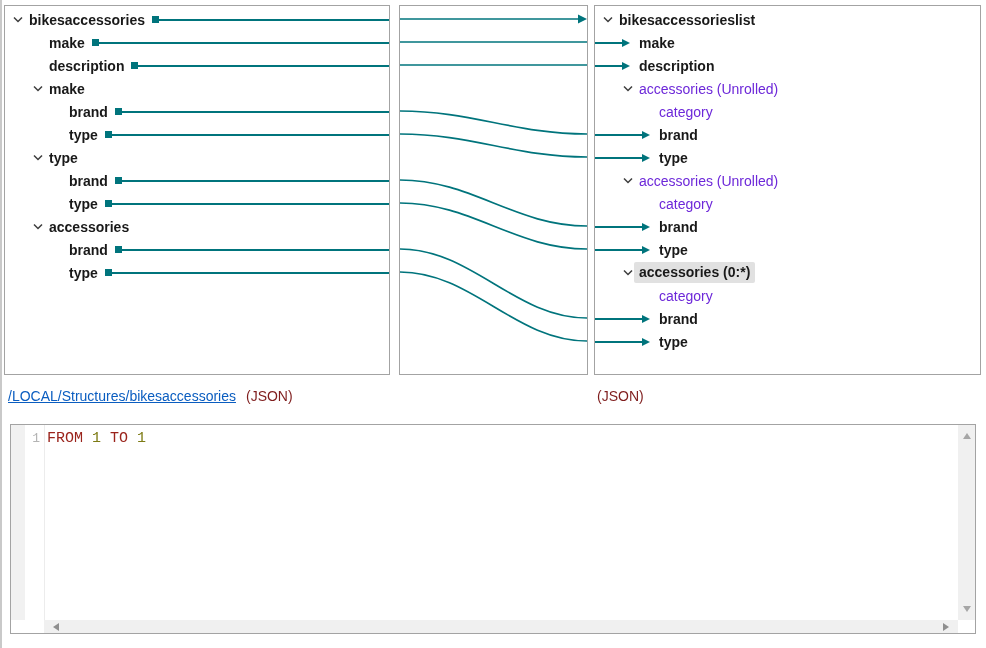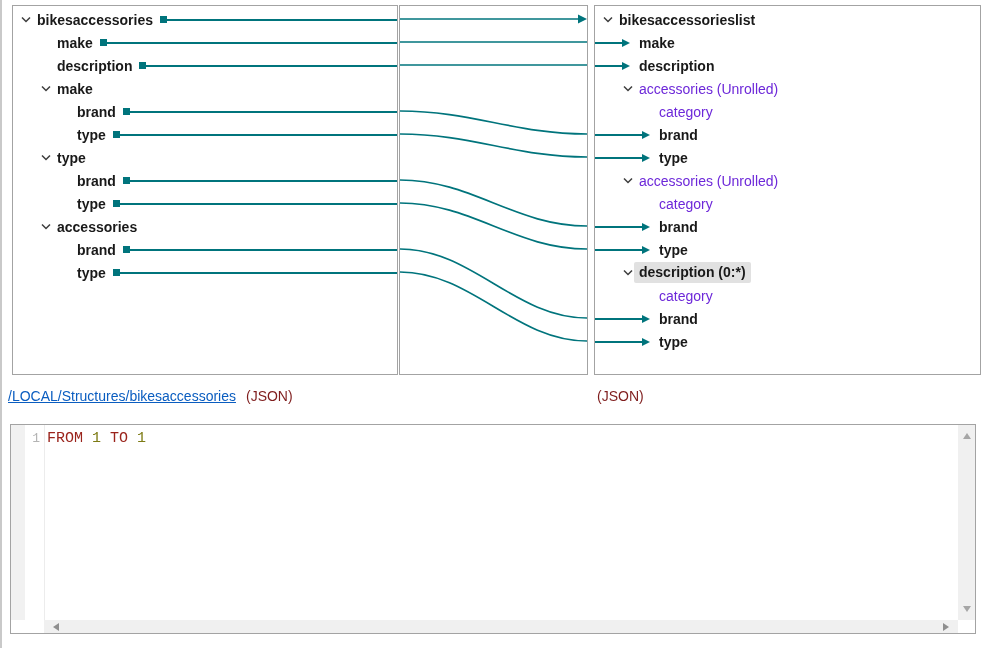--- a/index.html
+++ b/index.html
@@ -7,21 +7,21 @@
     --lineno:#b4b4b4; --border:#a3a3a3; --scroll-bg:#f0f0f0; --scroll-arrow:#8f8f8f;
   }
   *{margin:0;padding:0;box-sizing:border-box;}
   body{background:#fff;}
   .screen{position:relative;width:986px;height:648px;background:#fff;overflow:hidden;
           font-family:"Liberation Sans",sans-serif;}
   .screen::before{content:'';position:absolute;left:0;top:0;bottom:0;width:2px;background:#c9c9c9;}
 
   
   .panel{position:absolute;top:5px;height:370px;background:#fff;border:1px solid var(--border);}
-  .panel.p-left{left:12px;width:386px;}
+  .panel.p-left{left:4px;width:386px;}
   .panel.p-middle{left:399px;width:189px;}
   .panel.p-right{left:594px;width:387px;}
   .panel svg{display:block;}
 
   
   .tree{padding-top:2px;width:100%;}
   .trow{position:relative;display:flex;align-items:center;height:23px;width:100%;}
   .chev{width:14px;height:14px;display:flex;align-items:center;justify-content:center;
         margin-right:4px;flex:0 0 14px;}
   .chev-spacer{flex:0 0 18px;}
@@ -254,21 +254,21 @@
           <span class="map-arrow" style="width: 47px;"></span>
           <span class="chev-spacer"></span>
           <span class="lbl b">type</span>
         </div>
         <div class="trow" style="padding-left: 26px;">
           <span class="chev">
             <svg width="10" height="7" viewBox="0 0 10 7">
               <path d="M1 1.5 L5 5.5 L9 1.5" fill="none" stroke="#3d3d3d" stroke-width="1.5"></path>
             </svg>
           </span>
-          <span class="lbl b hl">description (0:*)</span>
+          <span class="lbl b hl">accessories (0:*)</span>
         </div>
         <div class="trow" style="padding-left: 46px;">
           <span class="chev-spacer"></span>
           <span class="lbl">category</span>
         </div>
         <div class="trow" style="padding-left: 46px;">
           <span class="map-arrow" style="width: 47px;"></span>
           <span class="chev-spacer"></span>
           <span class="lbl b">brand</span>
         </div>

